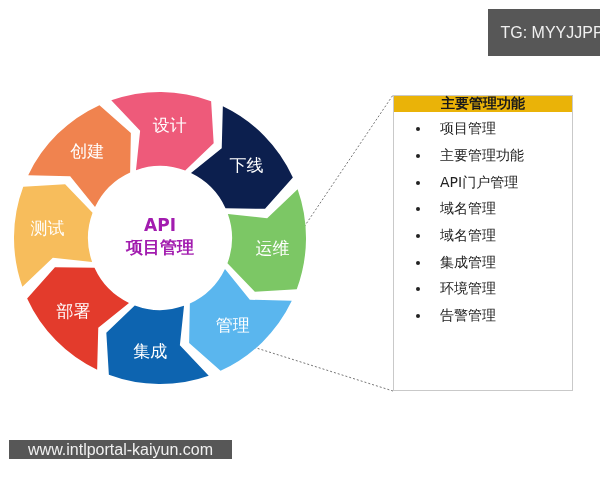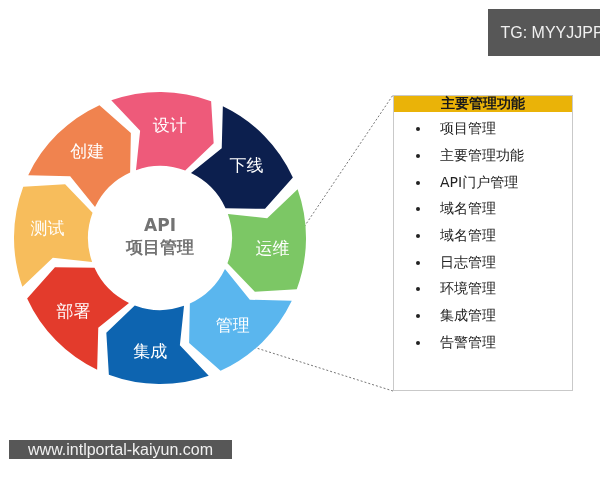--- a/index.html
+++ b/index.html
@@ -1,19 +1,19 @@
 <!DOCTYPE html>
 <html><head>
 <meta charset="utf-8">
 <style>
   html,body{margin:0;padding:0;}
   body{width:600px;height:480px;background:#ffffff;position:relative;overflow:hidden;font-family:"DejaVu Sans","Liberation Sans",sans-serif;}
   #ring{position:absolute;left:0;top:0;width:600px;height:480px;}
   .seg-label{font-size:17px;fill:#ffffff;text-anchor:middle;dominant-baseline:central;}
-  .center-title{position:absolute;left:100px;top:214px;width:120px;text-align:center;font-weight:bold;color:#737373;font-size:17px;line-height:22px;}
+  .center-title{position:absolute;left:100px;top:214px;width:120px;text-align:center;font-weight:bold;color:#a21caf;font-size:17px;line-height:22px;}
   .panel{position:absolute;left:393px;top:95px;width:180px;height:296px;border:1px solid #c9c9c9;background:#fff;box-sizing:border-box;}
   .panel-head{height:16px;background:#eab308;color:#1a1a1a;font-weight:bold;font-size:14px;display:flex;align-items:center;justify-content:center;}
   .panel ul{list-style:none;margin:0;padding:4px 0 0 0;}
   .panel li{height:26.7px;display:flex;align-items:center;font-size:14px;color:#222;padding-left:22px;}
   .panel li .dot{width:4px;height:4px;background:#222;border-radius:50%;margin-right:20px;flex:none;}
   .tg{position:absolute;left:488px;top:9px;width:128px;height:47px;background:#575757;color:#f0f0f0;font-family:"Liberation Sans",sans-serif;font-size:16px;display:flex;align-items:center;justify-content:center;}
   .url{position:absolute;left:9px;top:440px;width:223px;height:19px;background:#575757;color:#f0f0f0;font-family:"Liberation Sans",sans-serif;font-size:16px;display:flex;align-items:center;justify-content:center;}
 </style>
 </head>
 <body>
@@ -65,29 +65,25 @@
       <li>
         <span class="dot"></span>
         <span>域名管理</span>
       </li>
       <li>
         <span class="dot"></span>
         <span>域名管理</span>
       </li>
       <li>
         <span class="dot"></span>
-        <span>日志管理</span>
+        <span>集成管理</span>
       </li>
       <li>
         <span class="dot"></span>
         <span>环境管理</span>
-      </li>
-      <li>
-        <span class="dot"></span>
-        <span>集成管理</span>
       </li>
       <li>
         <span class="dot"></span>
         <span>告警管理</span>
       </li>
     </ul>
 </div>
 
 <div class="tg">TG: MYYJJPP</div>
 <div class="url">www.intlportal-kaiyun.com</div>

